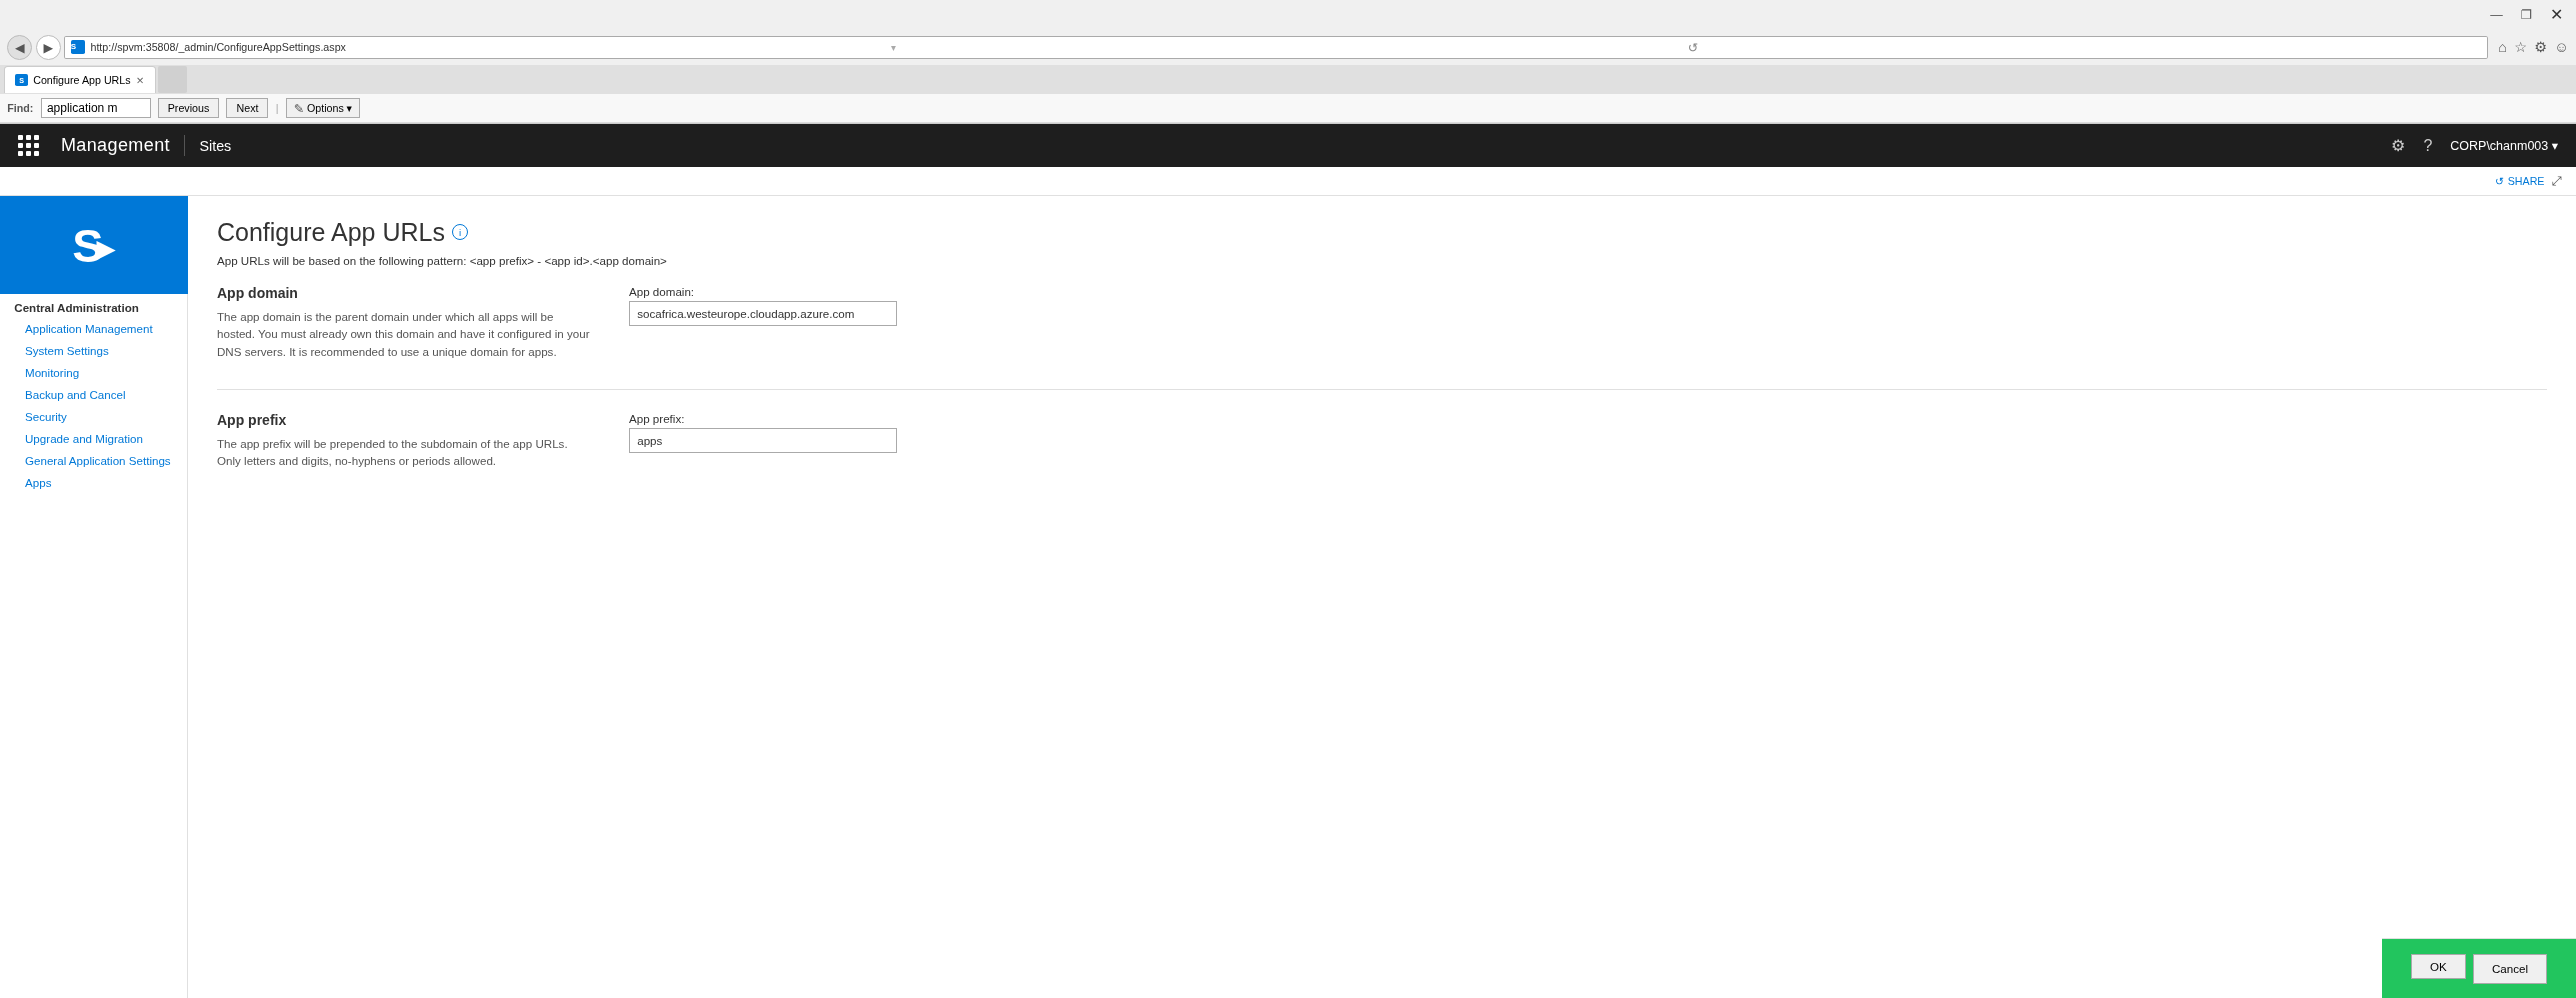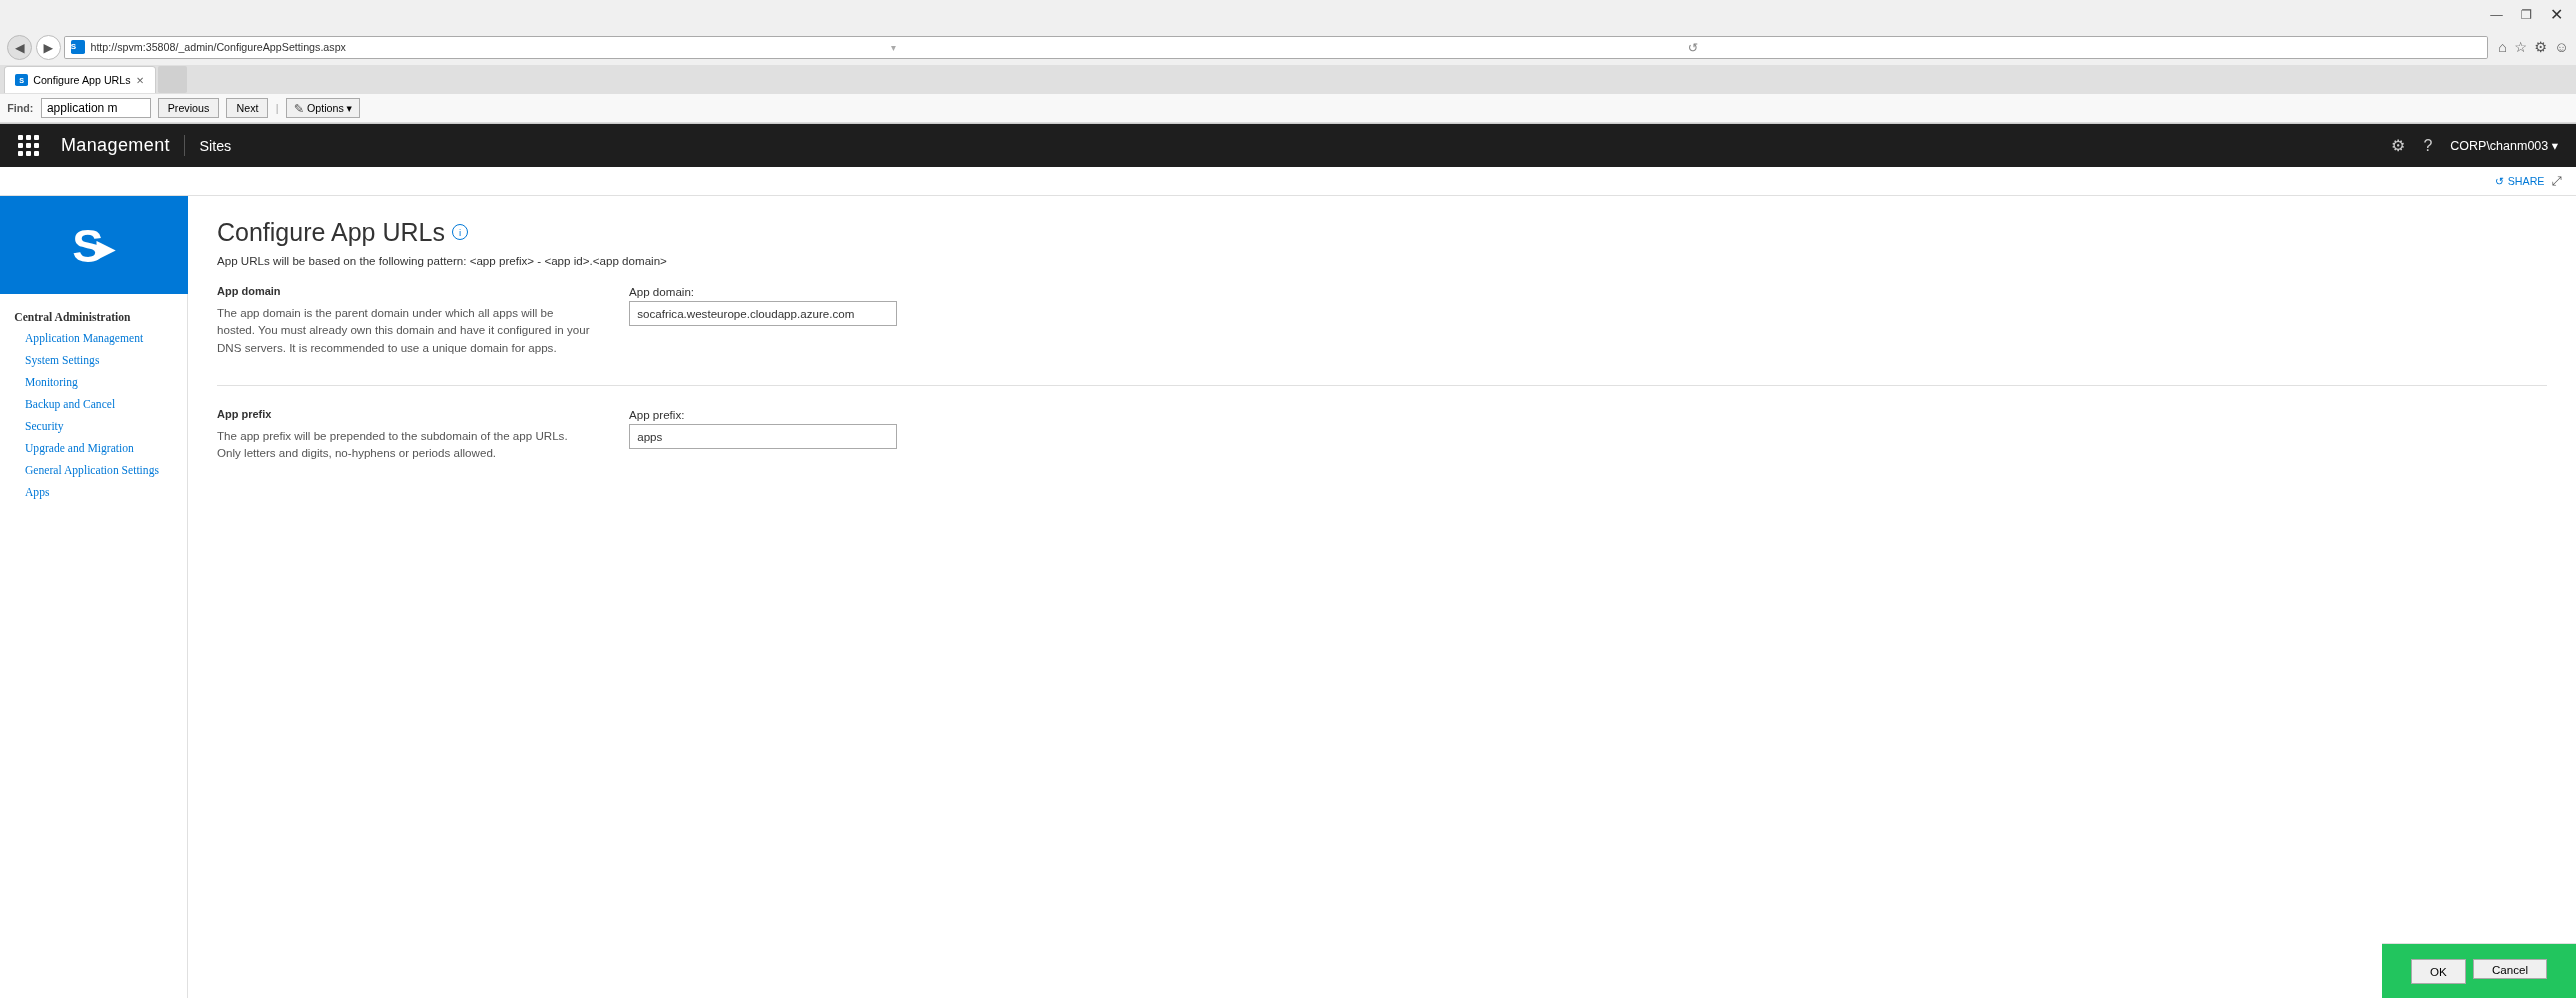--- a/index.html
+++ b/index.html
@@ -48,44 +48,44 @@
     .share-bar { display: flex; justify-content: flex-end; align-items: center; padding: 3.6px 14.3px; border-bottom: 0.9px solid #e0e0e0; height: 29px; gap: 7.2px; background: #fff; }
     .share-btn { display: flex; align-items: center; gap: 3.6px; font-size: 10.7px; color: #0078d7; cursor: pointer; background: none; border: none; }
     .focus-btn { font-size: 12.5px; color: #555; cursor: pointer; background: none; border: none; }
 
     
     .sidebar { width: 188px; min-width: 188px; border-right: 0.9px solid #e0e0e0; padding: 0; }
     .sp-logo-sidebar { background: #0078d7; width: 188px; height: 98px; display: flex; align-items: center; justify-content: center; }
     .sp-s-logo { width: 72px; height: 72px; background: #0078d7; display: flex; align-items: center; justify-content: center; position: relative; }
     .sp-s-text { color: #fff; font-size: 47px; font-weight: bold; font-family: 'Segoe UI', Arial; }
     .sp-arrow { color: #fff; font-size: 25px; margin-left: -7.2px; margin-top: 7.2px; }
-    .sidebar-nav { padding: 10px 0; font-family: Liberation Serif, serif; }
+    .sidebar-nav { padding: 0 0; }
     .sidebar-section-title { font-size: 11.6px; color: #333; font-weight: 600; padding: 7.2px 14.3px 3.6px; }
     .sidebar-item { font-size: 11.6px; color: #0078d7; padding: 4.5px 14.3px 4.5px 25px; cursor: pointer; display: block; text-decoration: none; }
 
     
     .main-content { flex: 1; padding: 21.5px 29px; }
     .page-title { font-size: 25px; font-weight: 300; color: #333; margin-bottom: 7.2px; display: flex; align-items: center; gap: 7.2px; }
     .info-icon { width: 16px; height: 16px; border-radius: 50%; border: 0.9px solid #0078d7; color: #0078d7; font-size: 9.8px; display: flex; align-items: center; justify-content: center; cursor: pointer; }
     .pattern-text { font-size: 11.6px; color: #333; margin-bottom: 18px; }
 
     .form-section { display: flex; gap: 36px; margin-bottom: 29px; }
     .form-section-left { width: 376px; min-width: 376px; }
     .form-section-right { flex: 1; min-width: 268px; }
-    .section-heading { font-size: 11px; font-weight: 600; color: #333; margin-bottom: 7.2px; }
+    .section-heading { font-size: 14px; font-weight: 600; color: #333; margin-bottom: 7.2px; }
     .section-desc { font-size: 11.6px; color: #555; line-height: 1.5; }
     .field-label { font-size: 11.6px; color: #333; margin-bottom: 3.6px; display: block; font-weight: 500; }
     .text-input { width: 268px; height: 25px; border: 0.9px solid #aaa; padding: 0 7.2px; font-size: 11.6px; color: #333; background: #fff; }
 
     .form-divider { border: none; border-top: 0.9px solid #e0e0e0; margin: 7.2px 0 21.5px; }
 
     
     .action-bar { display: flex; justify-content: flex-end; gap: 7.2px; padding: 14.3px 29px; border-top: 0.9px solid #e0e0e0; position: fixed; bottom: 0; right: 0; background: #22c55e; }
     .btn-ok { padding: 3.6px 18px; background: #f0f0f0; border: 0.9px solid #aaa; cursor: pointer; font-size: 11.6px; min-width: 54px; height: 25px; }
-    .btn-cancel { padding: 3.6px 18px; background: #f0f0f0; border: 0.9px solid #aaa; cursor: pointer; font-size: 11.6px; min-width: 54px; height: 20px; }
+    .btn-cancel { padding: 3.6px 18px; background: #f0f0f0; border: 0.9px solid #aaa; cursor: pointer; font-size: 11.6px; min-width: 54px; height: 30px; }
   </style>
 </head>
 <body>
 
 <div class="browser-chrome">
 
   <div class="browser-titlebar">
     <div class="browser-icons">
       <button class="browser-btn">—</button>
       <button class="browser-btn">❐</button>

